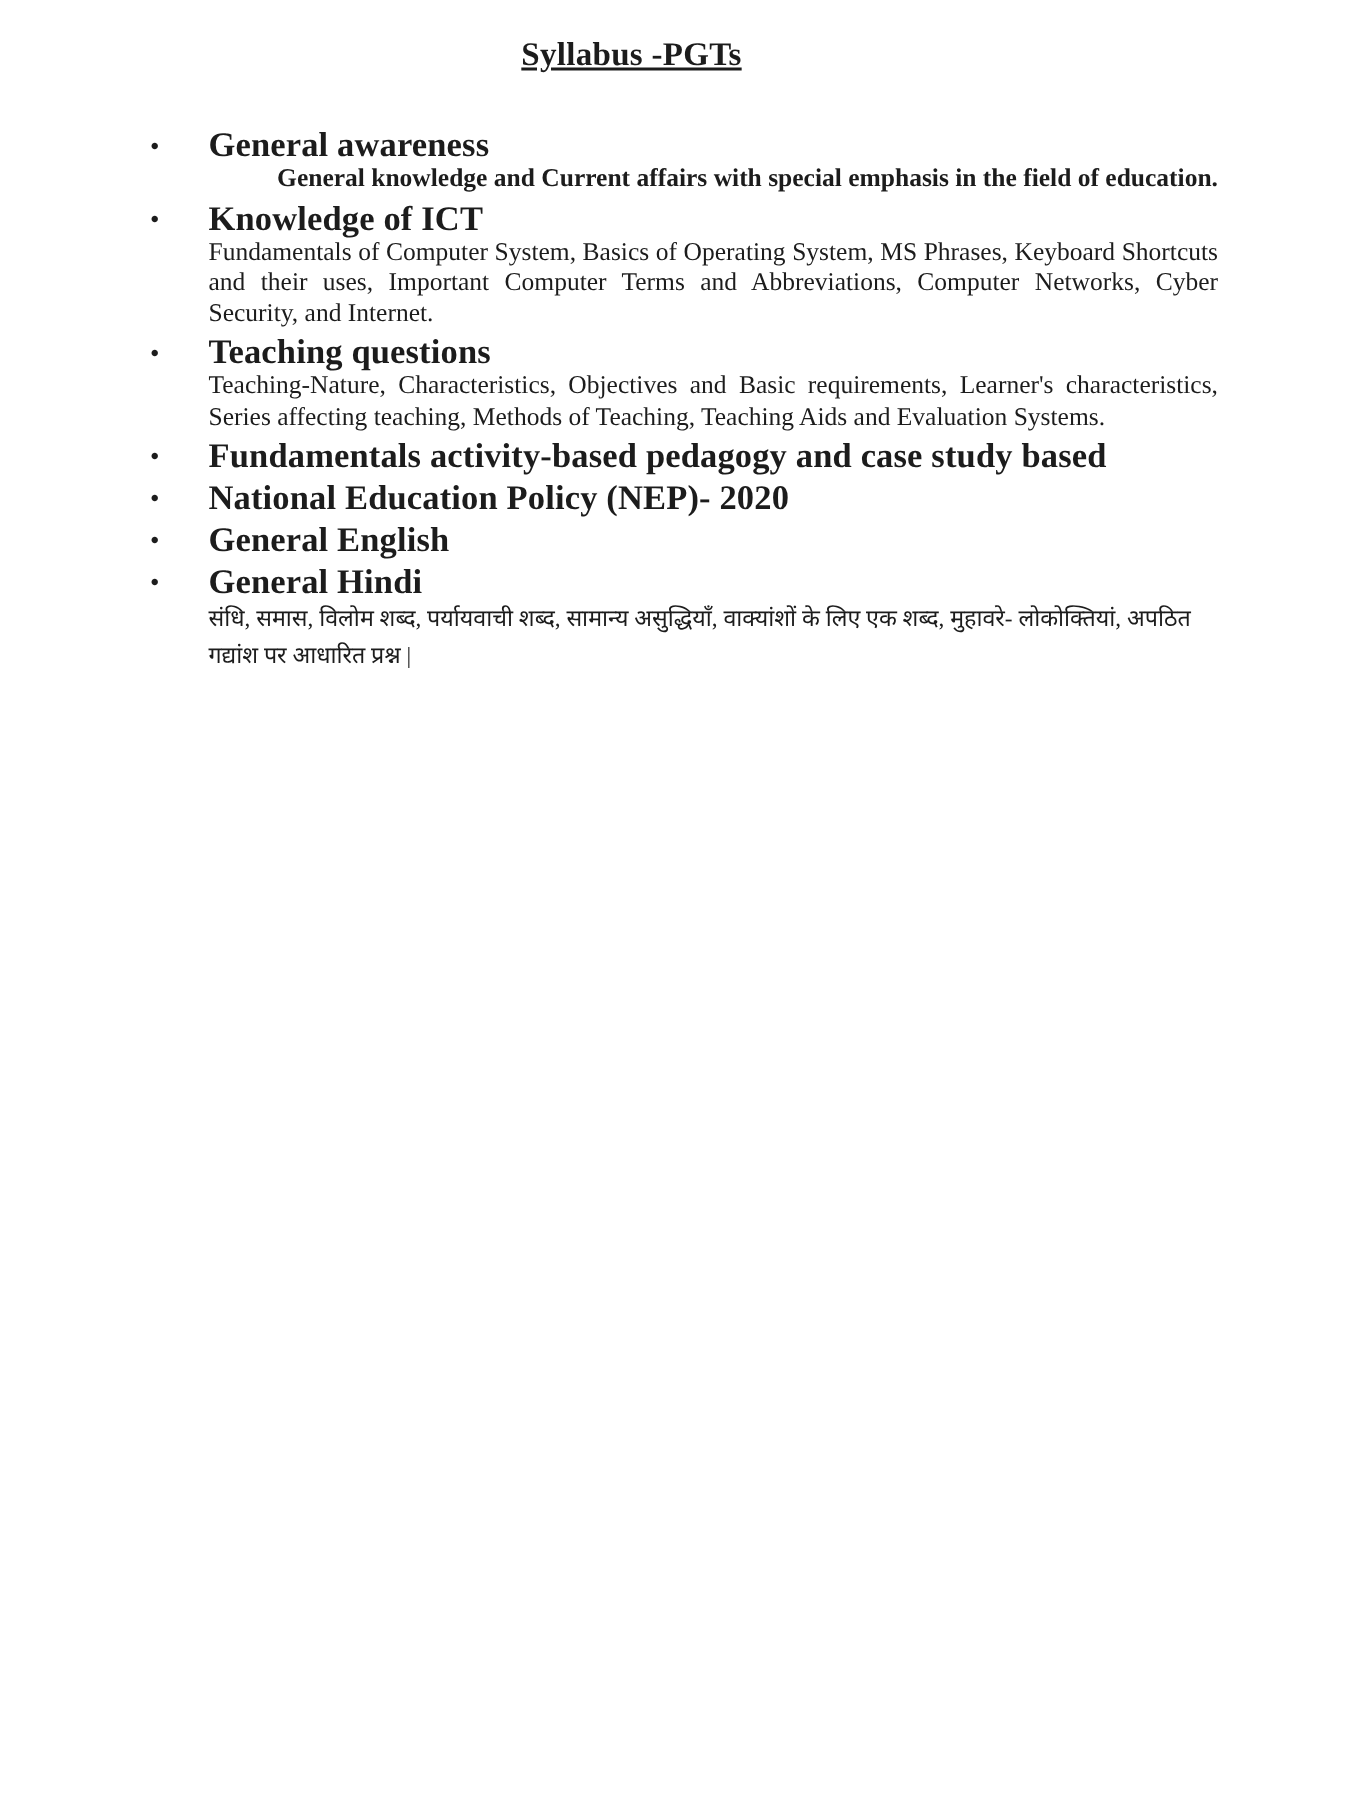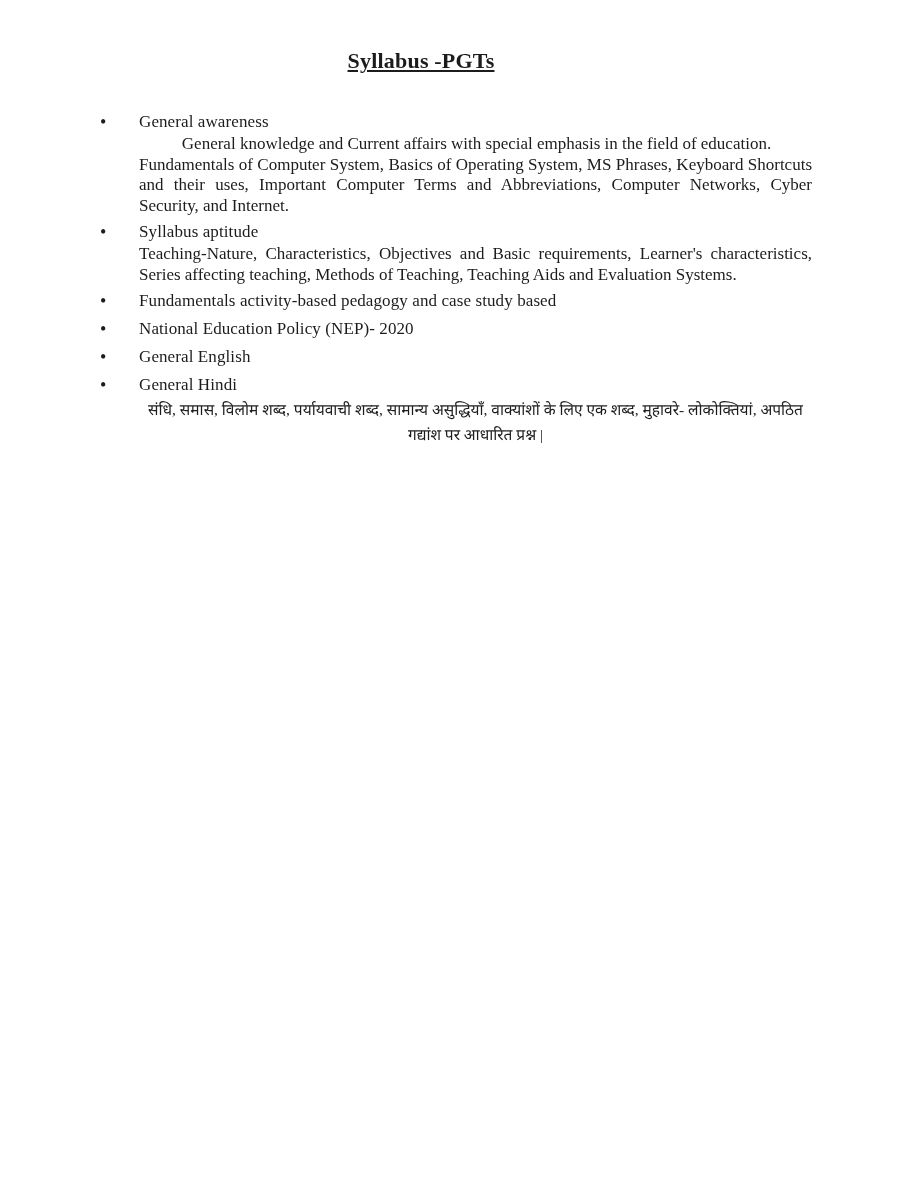--- a/index.html
+++ b/index.html
@@ -11,21 +11,21 @@
     width: 900px;
     height: 1200px;
     font-family: "Liberation Serif", serif;
     color: #1c1c1c;
     overflow: hidden;
   }
   .page {
     width: 900px;
     height: 1200px;
     box-sizing: border-box;
-    padding-top: 48px;
+    padding-top: 23px;
     background: #ffffff;
   }
   .doc-title {
     margin: 0 58px 0 0;
     text-align: center;
     font-size: 22px;
     font-weight: bold;
     text-decoration: underline;
     letter-spacing: 0.2px;
     line-height: 26px;
@@ -35,22 +35,22 @@
     margin: 36px 0 0 139px;
     padding: 0;
     width: 673px;
   }
   ul.syllabus-list li {
     margin: 0;
     padding: 0;
   }
   .item-title {
     position: relative;
-    font-size: 17px;
-    font-weight: normal;
+    font-size: 23px;
+    font-weight: bold;
     line-height: 24px;
     margin-top: 4px;
     letter-spacing: 0.1px;
   }
   ul.syllabus-list li:first-child .item-title {
     margin-top: 0;
   }
   .item-title::before {
     content: "\2022";
     position: absolute;
@@ -58,53 +58,55 @@
     top: 0;
     font-weight: normal;
     font-size: 18px;
   }
   .item-body {
     font-size: 17px;
     line-height: 20.5px;
     text-align: justify;
   }
   .item-body.single {
-    text-align: center;
+    text-align: right;
     padding-left: 2px;
+    font-weight: bold;
   }
   .item-body.hindi {
     font-family: "Liberation Serif", "DejaVu Sans", serif;
     font-size: 15.5px;
     line-height: 25px;
-    text-align: center;
+    text-align: left;
   }
 </style>
 </head>
 <body>
 
 <div class="page">
 
   <h1 class="doc-title">Syllabus -PGTs</h1>
 
   <ul class="syllabus-list">
 
     <li>
       <div class="item-title">General awareness</div>
       <div class="item-body single">General knowledge and Current affairs with special emphasis in the field of education.</div>
     </li>
 
     <li>
     </li>
 
     <li>
+      <div class="item-title">Knowledge of ICT</div>
       <div class="item-body">Fundamentals of Computer System, Basics of Operating System, MS Phrases, Keyboard Shortcuts and their uses, Important Computer Terms and Abbreviations, Computer Networks, Cyber Security, and Internet.</div>
     </li>
 
     <li>
-      <div class="item-title">Syllabus aptitude</div>
+      <div class="item-title">Teaching questions</div>
       <div class="item-body">Teaching-Nature, Characteristics, Objectives and Basic requirements, Learner's characteristics, Series affecting teaching, Methods of Teaching, Teaching Aids and Evaluation Systems.</div>
     </li>
 
     <li>
       <div class="item-title">Fundamentals activity-based pedagogy and case study based</div>
     </li>
 
     <li>
       <div class="item-title">National Education Policy (NEP)- 2020</div>
     </li>

